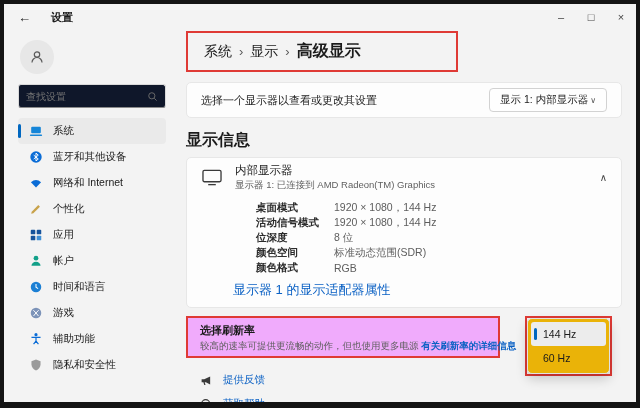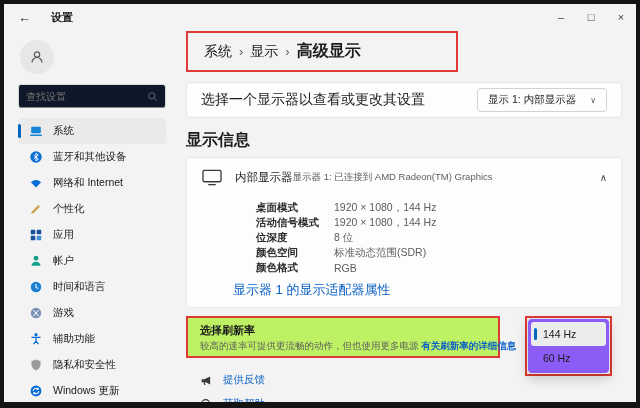--- a/index.html
+++ b/index.html
@@ -39,48 +39,48 @@
 
   .breadcrumb-box { margin-top:1px; width:272px; height:41px; display:flex; align-items:center;
                     padding-left:16px; gap:7px; white-space:nowrap; }
   .crumb { font-size:14px; color:#1b1b1b; cursor:pointer; }
   .crumb-sep { font-size:13px; color:#5a5a5a; }
   .crumb-current { font-size:16px; font-weight:700; color:#1b1b1b; }
 
   .card { background:#fdfdfd; border:1px solid #e7e7e7; border-radius:5px; }
   .selector-card { margin-top:10px; height:36px; display:flex; align-items:center; justify-content:space-between;
                    padding:0 14px; }
-  .selector-label { font-size:14px; color:#1b1b1b; }
-  .select-btn { display:flex; align-items:center; gap:14px; border:1px solid #d2d2d2; background:#fefefe;
+  .selector-label { font-size:11px; color:#1b1b1b; }
+  .select-btn { display:flex; align-items:center; gap:2px; border:1px solid #d2d2d2; background:#fefefe;
                 border-radius:4px; padding:4px 10px; font-size:10.5px; color:#1b1b1b; cursor:pointer; }
   .chev { font-size:8px; color:#555; }
 
   .section-title { margin-top:12px; font-size:16px; font-weight:700; color:#1b1b1b; }
 
   .info-card { margin-top:6px; padding-bottom:8px; }
   .info-header { height:38px; display:flex; align-items:center; padding:0 14px; gap:12px; }
-  .info-titles { display:flex; justify-content:center; }
+  .info-titles { display:flex; flex-direction:column; justify-content:center; }
   .info-title { font-size:11.5px; color:#1b1b1b; }
   .info-sub { font-size:9.5px; color:#5f5f5f; margin-top:1px; }
   .info-chevron { margin-left:auto; font-size:10px; color:#444; cursor:pointer; }
   .info-body { padding:4px 14px 0 46px; }
   .info-row { display:flex; height:15px; align-items:center;margin-left:23px; }
   .info-row .lbl { width:78px; font-size:10.5px; font-weight:700; color:#2b2b2b; flex:0 0 auto; }
   .info-row .val { font-size:10.5px; color:#5d5d5d; }
   .adapter-link { margin-top:6px; font-size:13px; color:#0b61c4; cursor:pointer; width:fit-content; }
 
   .refresh-row { position:relative; margin-top:8px; height:46px; }
-  .refresh-box { position:absolute; left:0; top:0; width:314px; height:42px; background:#bef264;
+  .refresh-box { position:absolute; left:0; top:0; width:314px; height:42px; background:#f0abfc;
                  padding:5px 0 0 12px; white-space:nowrap; }
   .refresh-title { font-size:11px; font-weight:700; color:#1b1b1b; }
   .refresh-sub { margin-top:2px; font-size:9.5px; color:#5d5d5d; }
   .refresh-link { font-size:9.5px; color:#0b61c4; font-weight:700; cursor:pointer; }
 
   .dropdown-wrap { position:absolute; right:10px; top:0; width:87px; }
-  .dropdown { background:#8b5cf6; border:1px solid #e2e2e2; border-radius:5px; padding:3px;
+  .dropdown { background:#eab308; border:1px solid #e2e2e2; border-radius:5px; padding:3px;
               box-shadow:0 5px 12px rgba(0,0,0,.18); }
   .dd-option { height:24px; display:flex; align-items:center; padding-left:12px; font-size:10.5px; color:#1b1b1b;
                border-radius:3px; position:relative; cursor:pointer; }
   .dd-option.selected { background:#ececec; }
   .dd-option.selected::before { content:""; position:absolute; left:3px; top:6px; width:3px; height:12px;
                                 border-radius:2px; background:#0067c0; }
 
   .footer-links { margin-top:6px; }
   .footer-link { height:24px; display:flex; align-items:center; gap:10px; padding-left:14px; cursor:pointer;
                  width:fit-content; }
@@ -206,30 +206,20 @@
             <span>辅助功能</span>
           </div>
           <div class="nav-item">
             <span class="nav-ic">
               <svg width="14" height="14" viewBox="0 0 16 16">
                   <path d="M8 1.8 l5.2 1.9 v3.5 c0 3.3-2.1 5.8-5.2 7 -3.1-1.2-5.2-3.7-5.2-7 V3.7 Z" fill="#9a9a9a"></path>
                 </svg>
             </span>
             <span>隐私和安全性</span>
           </div>
-          <div class="nav-item">
-            <span class="nav-ic">
-              <svg width="14" height="14" viewBox="0 0 16 16">
-                  <circle cx="8" cy="8" r="6.2" fill="#0a6cd6"></circle>
-                  <path d="M4.8 8 a3.2 3.2 0 0 1 5.6-2.1 M11.2 8 a3.2 3.2 0 0 1 -5.6 2.1" stroke="#fff" stroke-width="1.2" fill="none"></path>
-                  <path d="M10.6 4.4 v1.8 h-1.8 M5.4 11.6 v-1.8 h1.8" stroke="#fff" stroke-width="1.1" fill="none"></path>
-                </svg>
-            </span>
-            <span>Windows 更新</span>
-          </div>
         </div>
       </div>
 
       <div class="content">
 
         <div class="breadcrumb-box annot">
           <span class="crumb">系统</span>
           <span class="crumb-sep">›</span>
           <span class="crumb">显示</span>
           <span class="crumb-sep">›</span>

